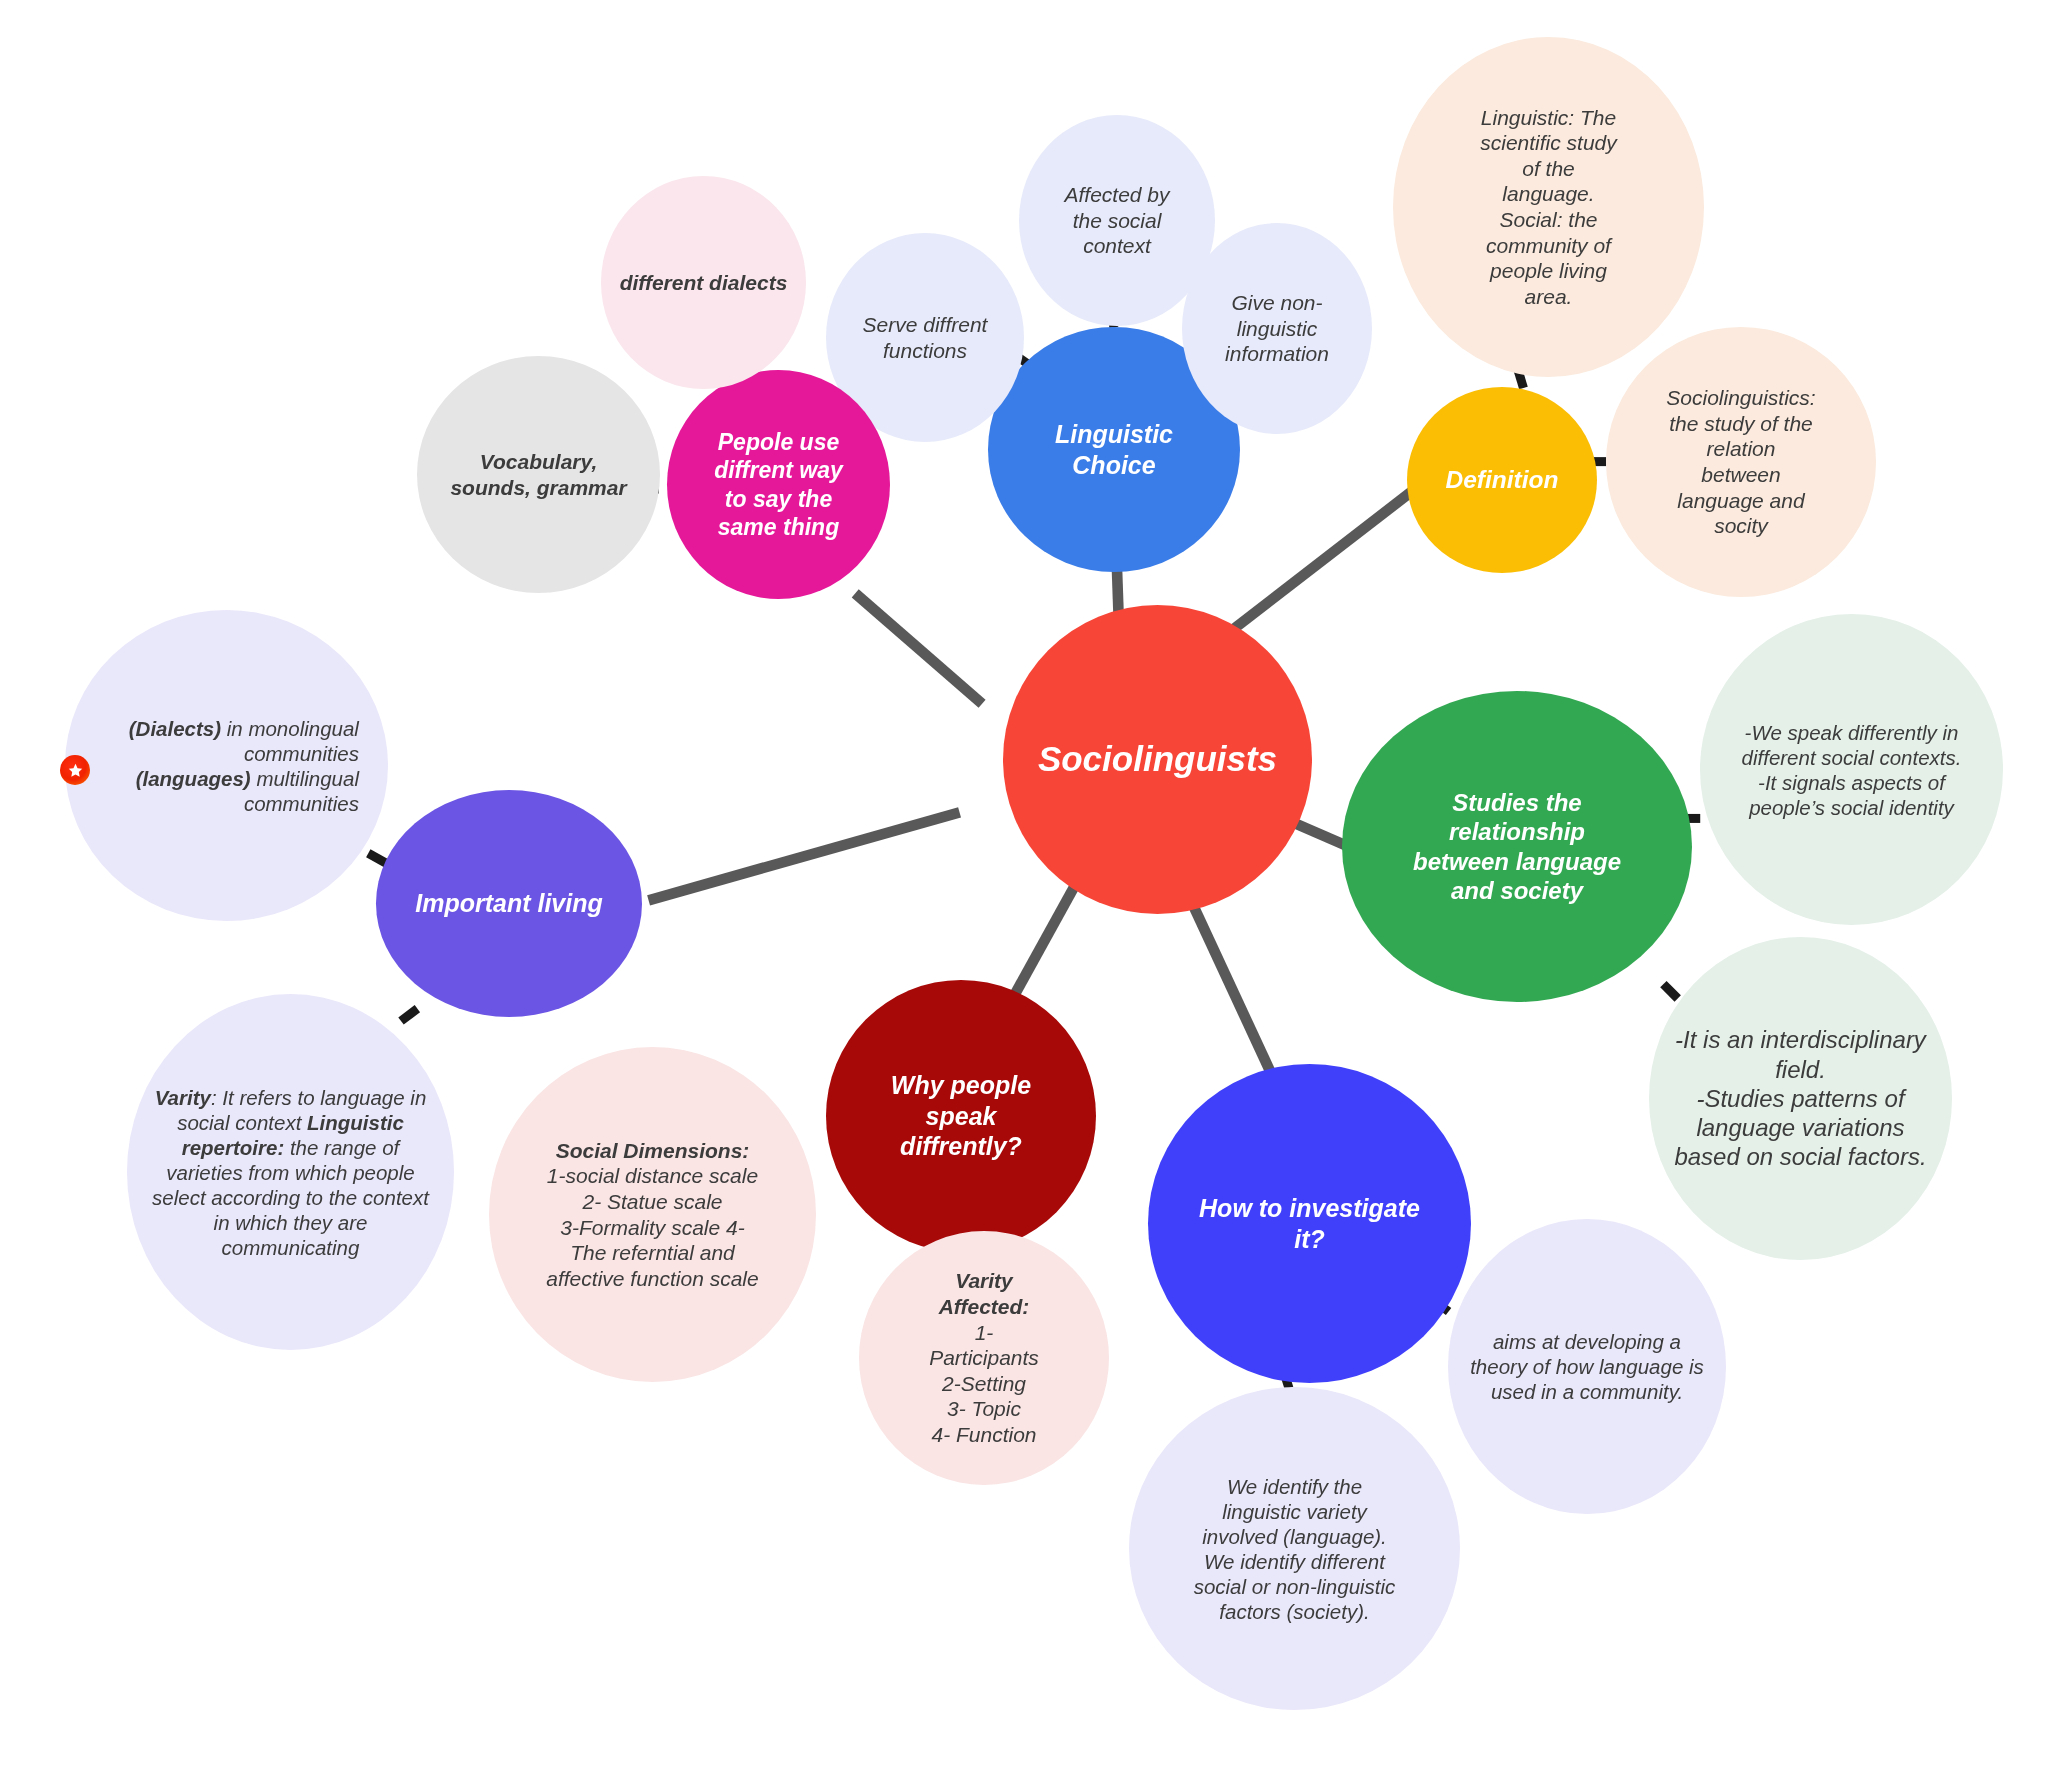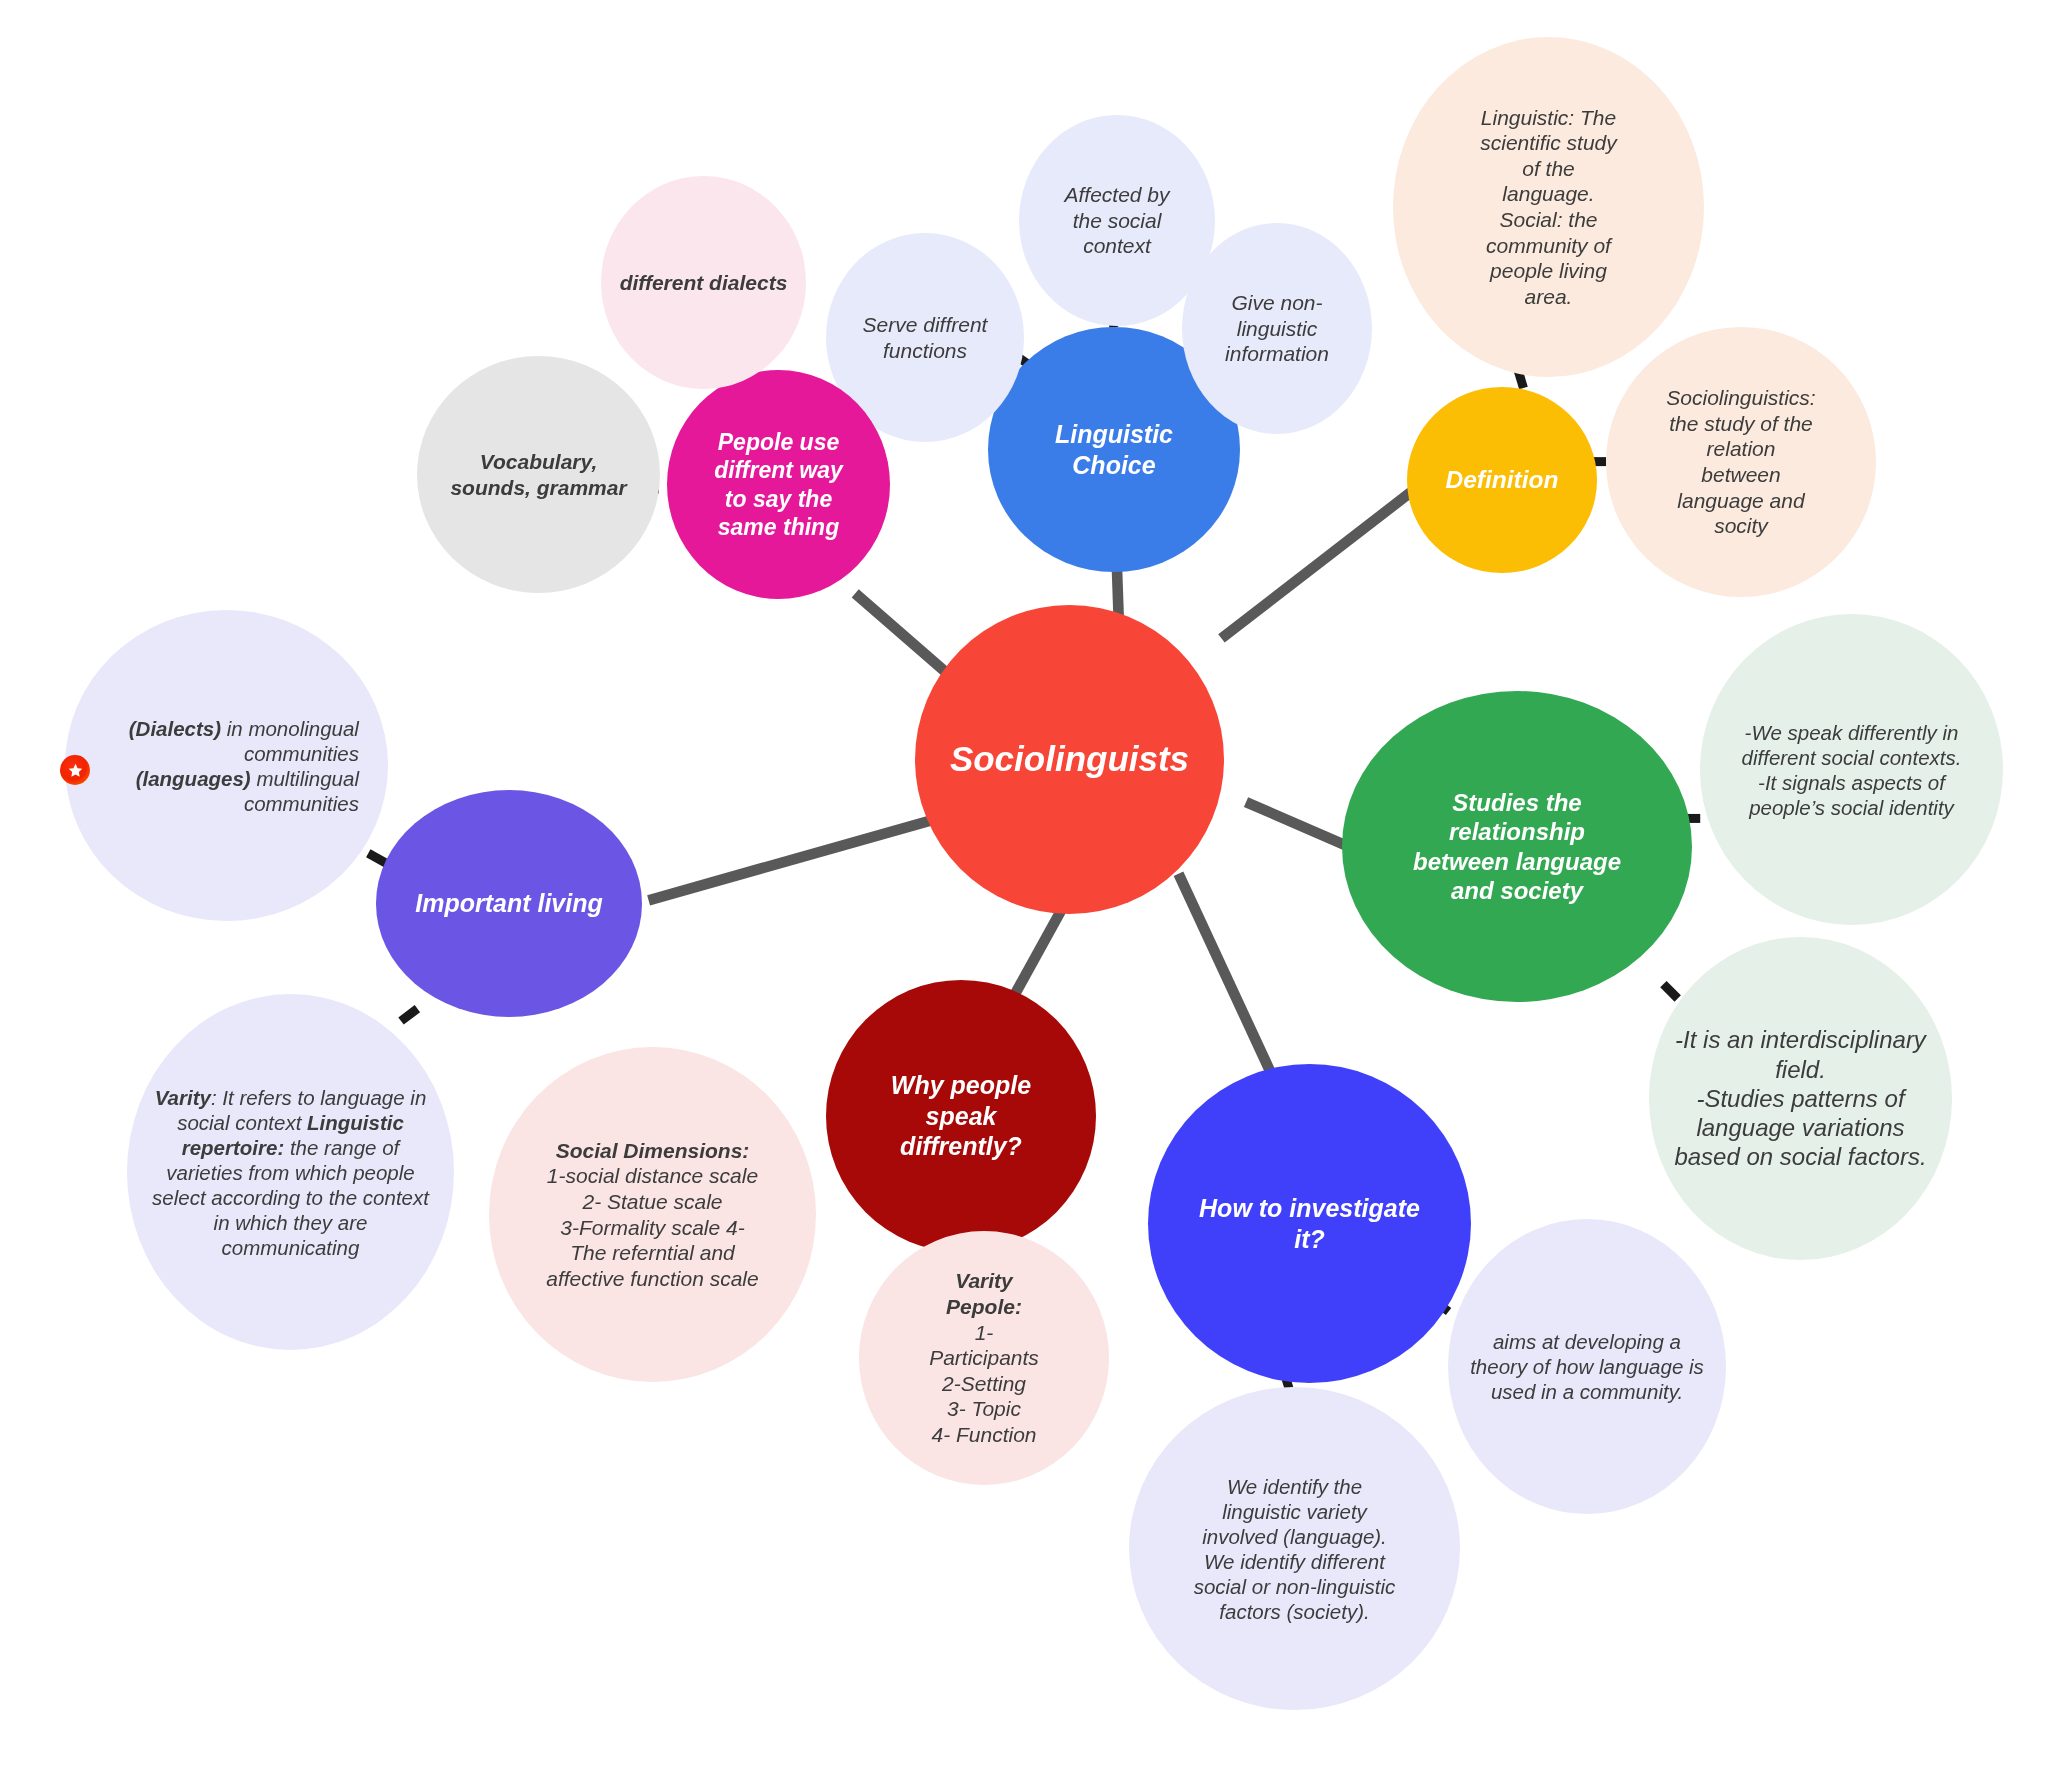--- a/index.html
+++ b/index.html
@@ -99,21 +99,21 @@
     <line x1="2178" y1="2855" x2="2135" y2="2880" stroke="#1a1a1a" stroke-width="22"></line>
     <line x1="2395" y1="3055" x2="2405" y2="3100" stroke="#1a1a1a" stroke-width="22"></line>
 
     <line x1="945" y1="2110" x2="900" y2="2085" stroke="#1a1a1a" stroke-width="22"></line>
     <line x1="1020" y1="2465" x2="980" y2="2495" stroke="#1a1a1a" stroke-width="22"></line>
 
     <line x1="1800" y1="945" x2="1775" y2="905" stroke="#1a1a1a" stroke-width="22"></line>
     <line x1="1610" y1="1195" x2="1565" y2="1195" stroke="#1a1a1a" stroke-width="22"></line>
   </svg>
 
-  <div class="node primary" style="left:915px; top:605px; width:309px; height:309px; background:#F74638; font-size:35px;align-items:center;">
+  <div class="node primary" style="left:1003px; top:605px; width:309px; height:309px; background:#F74638; font-size:35px;align-items:center;">
     <span class="txt">Sociolinguists</span>
   </div>
 
   <div class="node primary" style="left:988px; top:327px; width:252px; height:245px; background:#3B7DE8; font-size:25px;">
     <span class="txt">Linguistic
 Choice</span>
   </div>
   <div class="node leaf" style="left:826px; top:233px; width:198px; height:209px; background:#E7EAFA; font-size:21px;">
     <span class="txt">Serve diffrent
 functions</span>
@@ -191,21 +191,21 @@
 
   <div class="node primary" style="left:826px; top:980px; width:270px; height:272px; background:#A70808; font-size:25px;">
     <span class="txt">Why people
 speak
 diffrently?</span>
   </div>
   <div class="node leaf mixed" style="left:489px; top:1047px; width:327px; height:335px; background:#FAE4E4; font-size:21px;">
     <span class="txt"><b>Social Dimensions:</b><br>1-social distance scale<br>2- Statue scale<br>3-Formality scale 4-<br>The referntial and<br>affective function scale</span>
   </div>
   <div class="node leaf mixed" style="left:859px; top:1231px; width:250px; height:254px; background:#FAE4E4; font-size:21px;">
-    <span class="txt"><b>Varity</b><br><b>Pepole:</b><br>1-<br>Participants<br>2-Setting<br>3- Topic<br>4- Function</span>
+    <span class="txt"><b>Varity</b><br><b>Affected:</b><br>1-<br>Participants<br>2-Setting<br>3- Topic<br>4- Function</span>
   </div>
 
   <div class="node primary" style="left:376px; top:790px; width:266px; height:227px; background:#6B55E4; font-size:25px;">
     <span class="txt">Important living</span>
   </div>
   <div class="node leaf mixed" style="left:65px; top:610px; width:323px; height:311px; background:#E9E7FA; font-size:20.5px;">
     <span class="txt" style="text-align:right; padding:0 9% 0 14%;"><b>(Dialects)</b> in monolingual communities<br><b>(languages)</b> multilingual communities</span>
   </div>
   <div class="star-icon" style="left:60px; top:755px;">
     <svg width="17" height="17" viewBox="0 0 24 24" aria-hidden="true">

